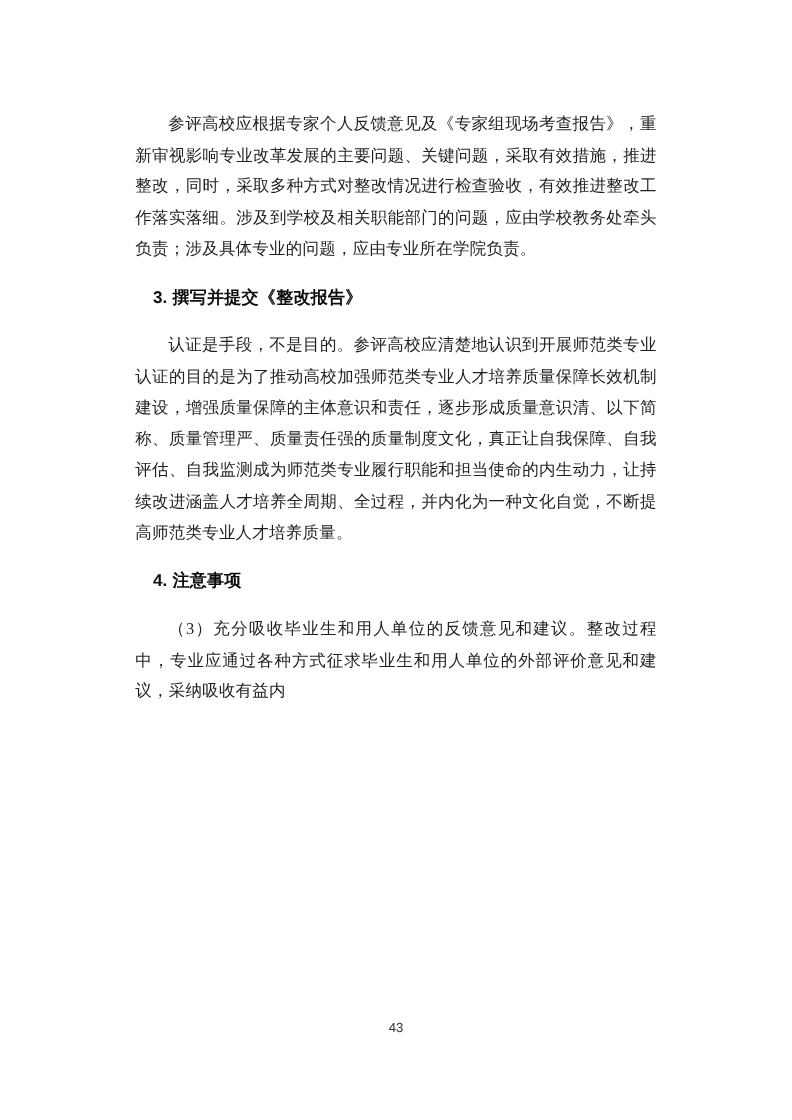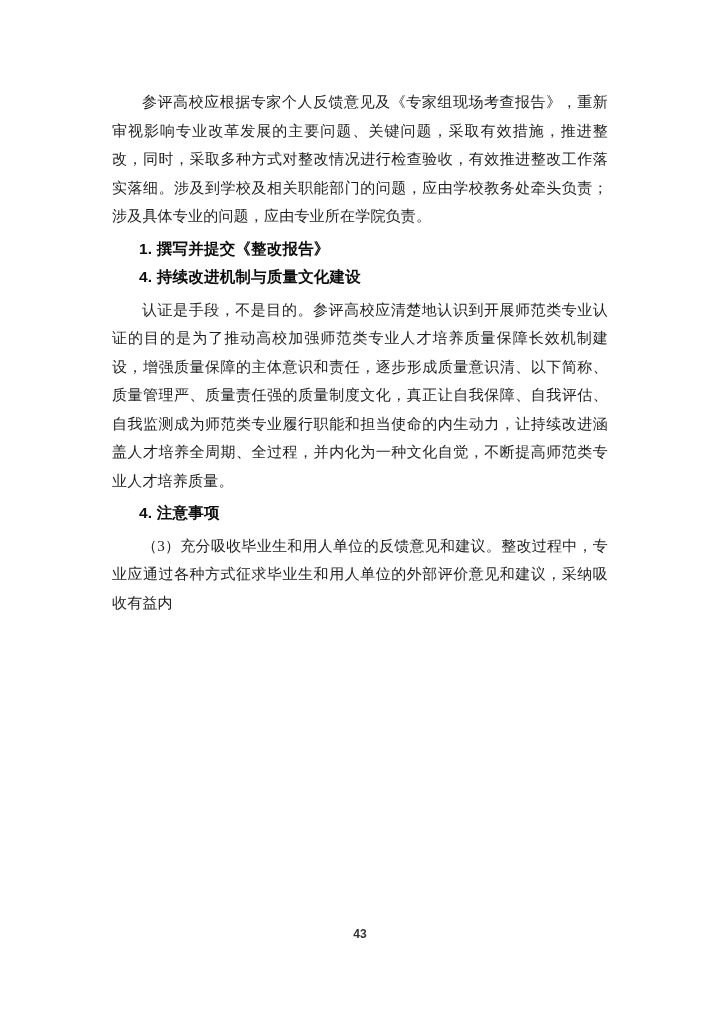--- a/index.html
+++ b/index.html
@@ -16,21 +16,21 @@
     font-family: "Liberation Serif", "DejaVu Serif", serif;
     color: #1f1f1f;
   }
   .content {
     position: absolute;
     left: 108px;
     top: 84px;
     width: 504px;
   }
   .para {
-    margin: 4px;
+    margin: 15px;
     font-size: 15px;
     line-height: 28.5px;
     text-align: justify;
     text-align-last: left;
     text-indent: 2em;
     color: #1f1f1f;
     letter-spacing: 0.2px;
   }
   .heading {
     margin: 0;
@@ -44,29 +44,27 @@
   }
   .page-number {
     position: absolute;
     left: 0;
     top: 927px;
     width: 100%;
     text-align: center;
     font-size: 12px;
     color: #333333;
     font-family: "Liberation Sans", "DejaVu Sans", sans-serif;
-    font-weight: bold;
   }
 </style>
 </head>
 <body>
 
 <div class="page">
   <div class="content">
     <p class="para">参评高校应根据专家个人反馈意见及《专家组现场考查报告》，重新审视影响专业改革发展的主要问题、关键问题，采取有效措施，推进整改，同时，采取多种方式对整改情况进行检查验收，有效推进整改工作落实落细。涉及到学校及相关职能部门的问题，应由学校教务处牵头负责；涉及具体专业的问题，应由专业所在学院负责。</p>
-    <h2 class="heading">1. 撰写并提交《整改报告》</h2>
-    <h2 class="heading">4. 持续改进机制与质量文化建设</h2>
+    <h2 class="heading">3. 撰写并提交《整改报告》</h2>
     <p class="para">认证是手段，不是目的。参评高校应清楚地认识到开展师范类专业认证的目的是为了推动高校加强师范类专业人才培养质量保障长效机制建设，增强质量保障的主体意识和责任，逐步形成质量意识清、以下简称、质量管理严、质量责任强的质量制度文化，真正让自我保障、自我评估、自我监测成为师范类专业履行职能和担当使命的内生动力，让持续改进涵盖人才培养全周期、全过程，并内化为一种文化自觉，不断提高师范类专业人才培养质量。</p>
     <h2 class="heading">4. 注意事项</h2>
     <p class="para">（3）充分吸收毕业生和用人单位的反馈意见和建议。整改过程中，专业应通过各种方式征求毕业生和用人单位的外部评价意见和建议，采纳吸收有益内</p>
   </div>
   <div class="page-number">43</div>
 </div>
 
 </body></html>

